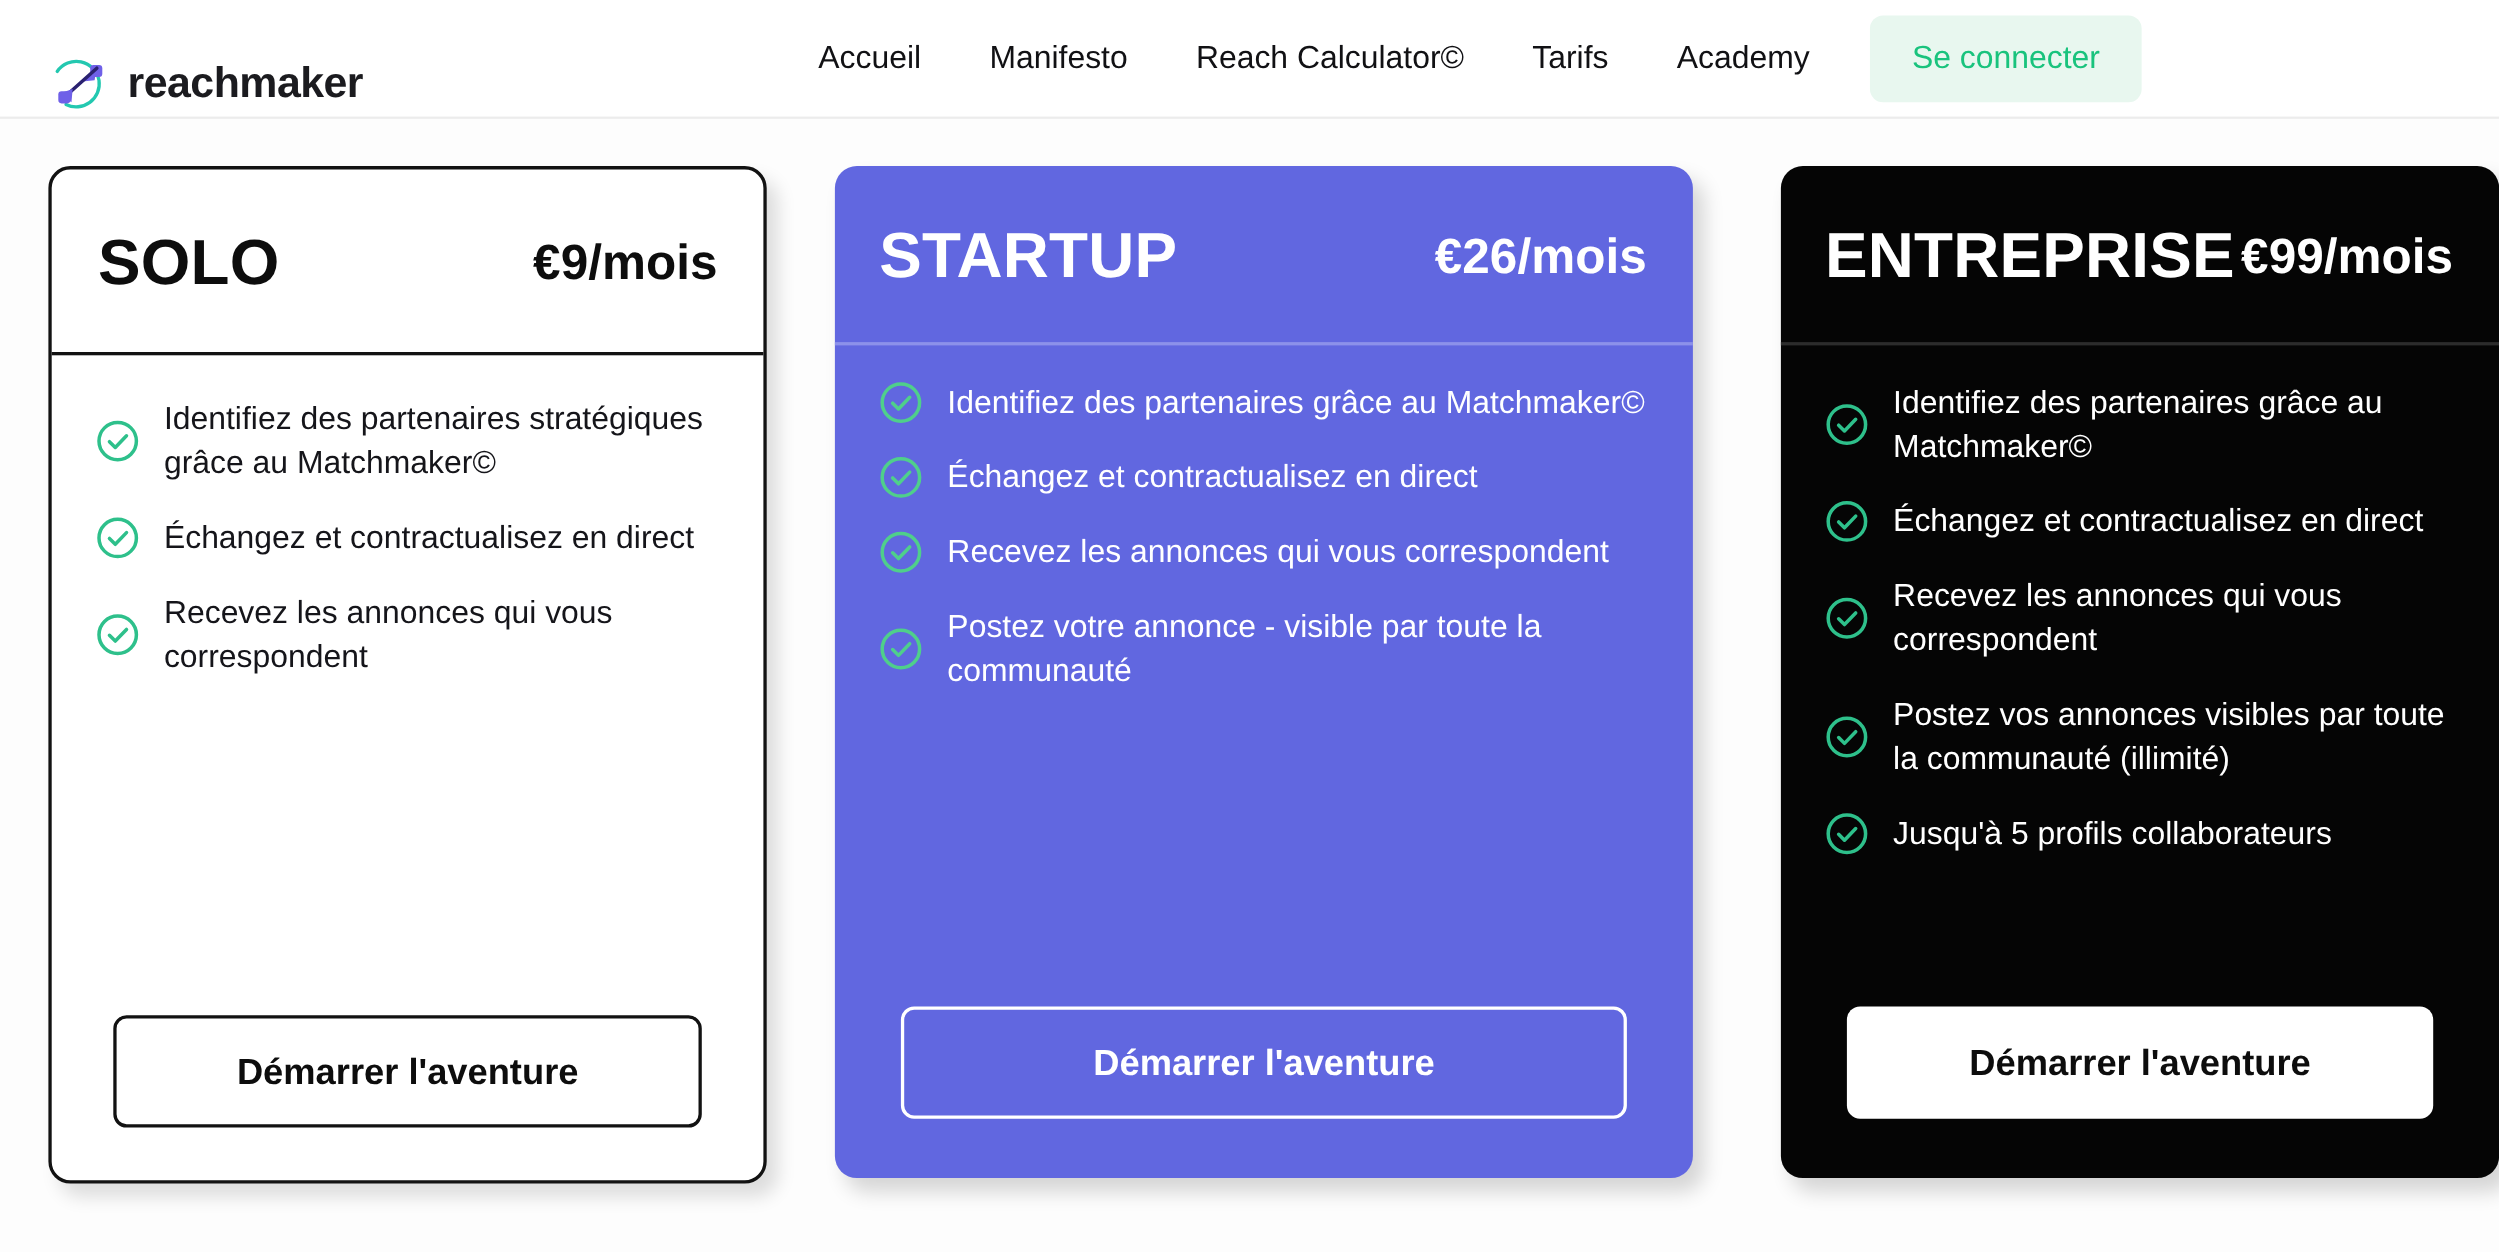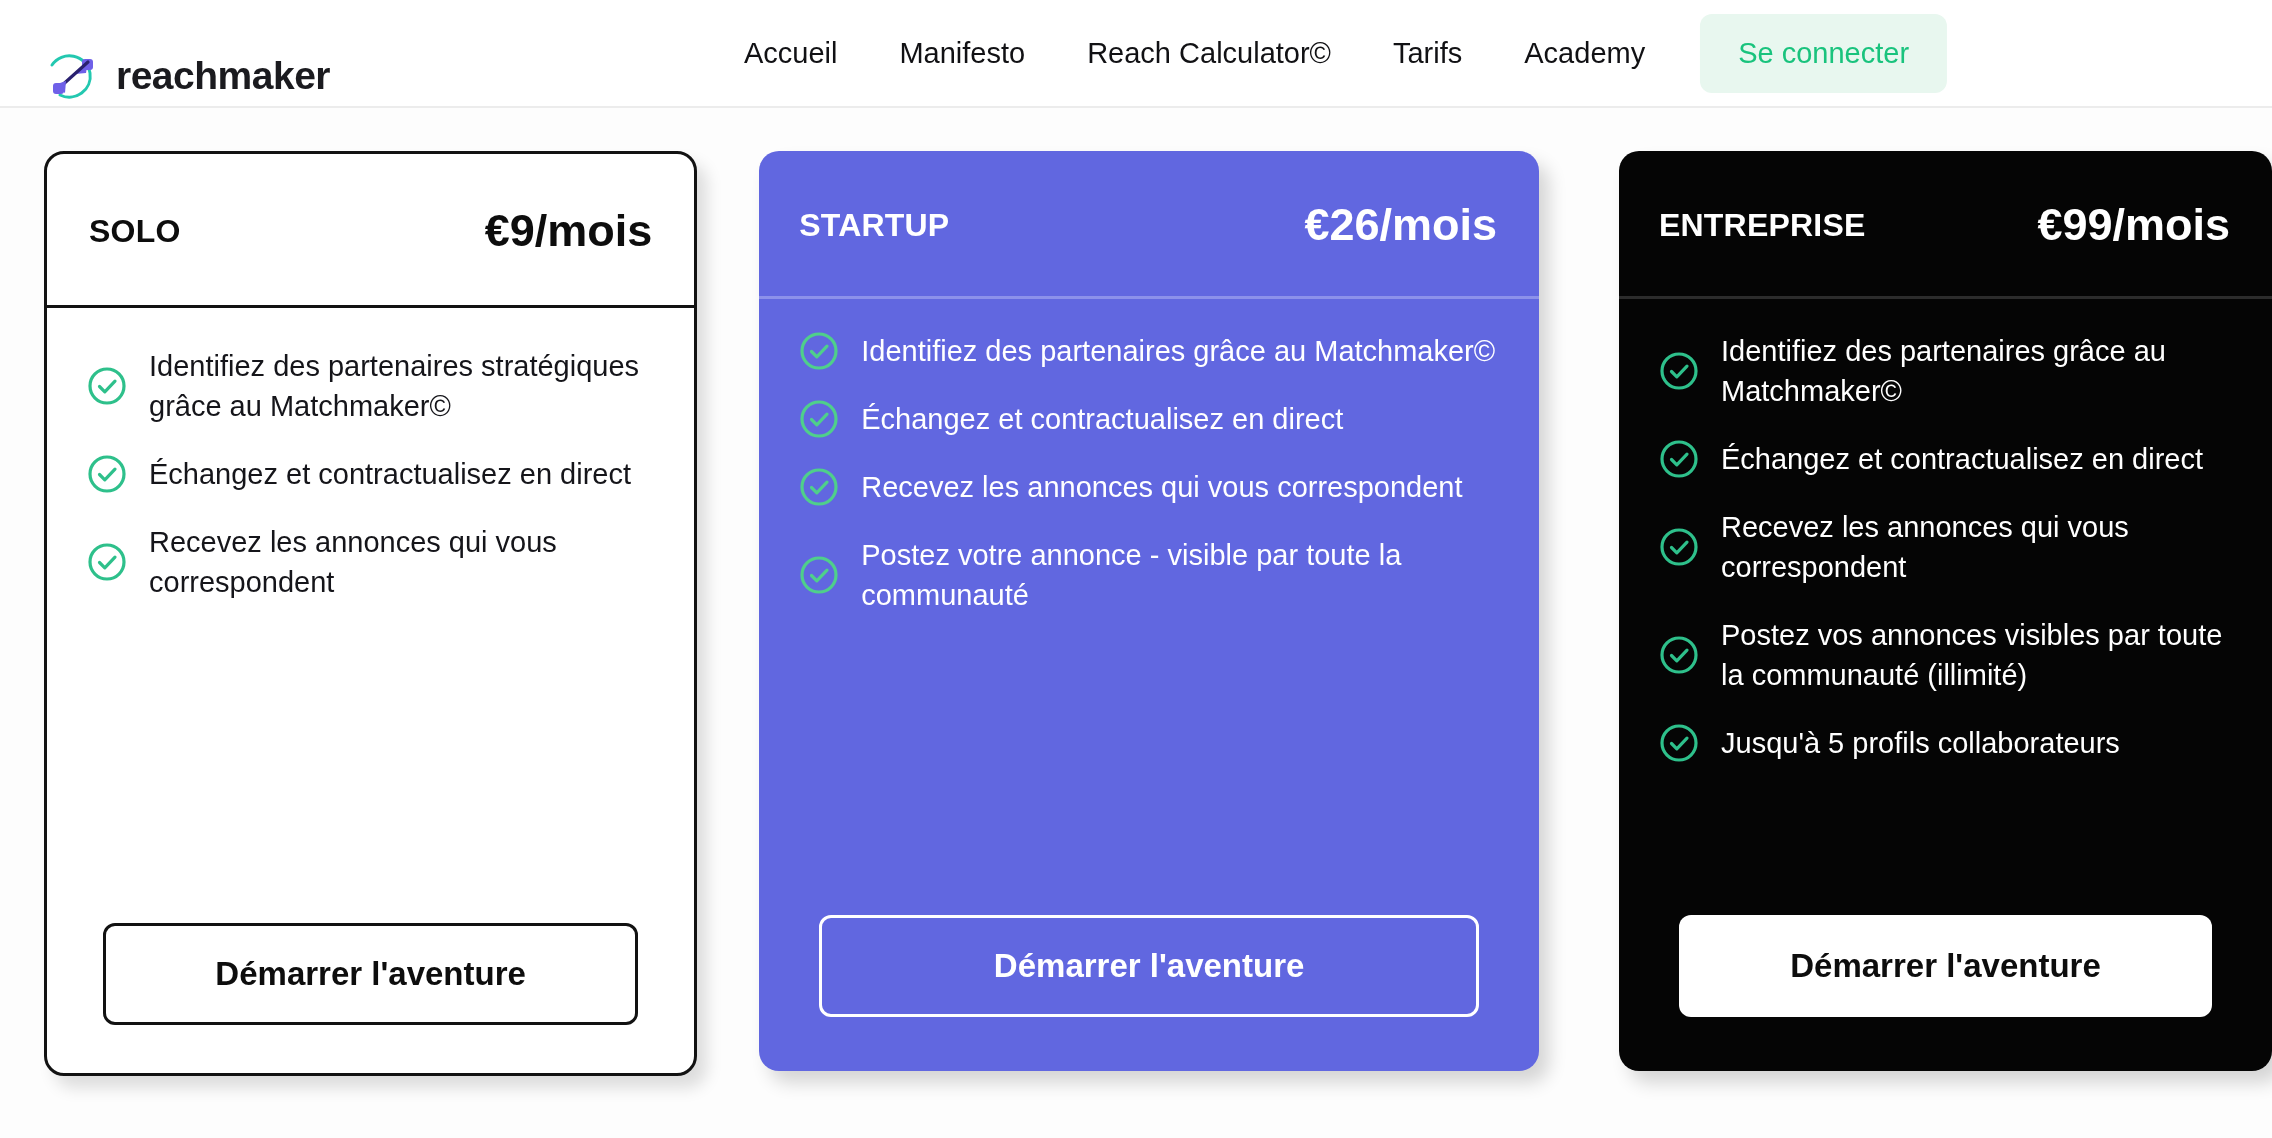--- a/index.html
+++ b/index.html
@@ -103,21 +103,21 @@
     display: flex;
     align-items: center;
     justify-content: space-between;
     padding: 51px 42px 48px 42px;
   }
   .card-solo .card-head { border-bottom: 3px solid #121212; }
   .card-startup .card-head { border-bottom: 3px solid #8c91ea; padding: 48px 42px 45px 40px; }
   .card-entreprise .card-head { border-bottom: 3px solid #2c2c2c; padding: 48px 42px 45px 40px; }
 
   .plan-name {
-    font-size: 32px;
+    font-size: 58px;
     font-weight: 700;
     letter-spacing: 0.2px;
   }
   .plan-price {
     font-size: 45px;
     font-weight: 700;
   }
   .card-solo .plan-name, .card-solo .plan-price { color: #0d0d0d; }
   .card-startup .plan-name, .card-startup .plan-price { color: #ffffff; }
   .card-entreprise .plan-name, .card-entreprise .plan-price { color: #ffffff; }

